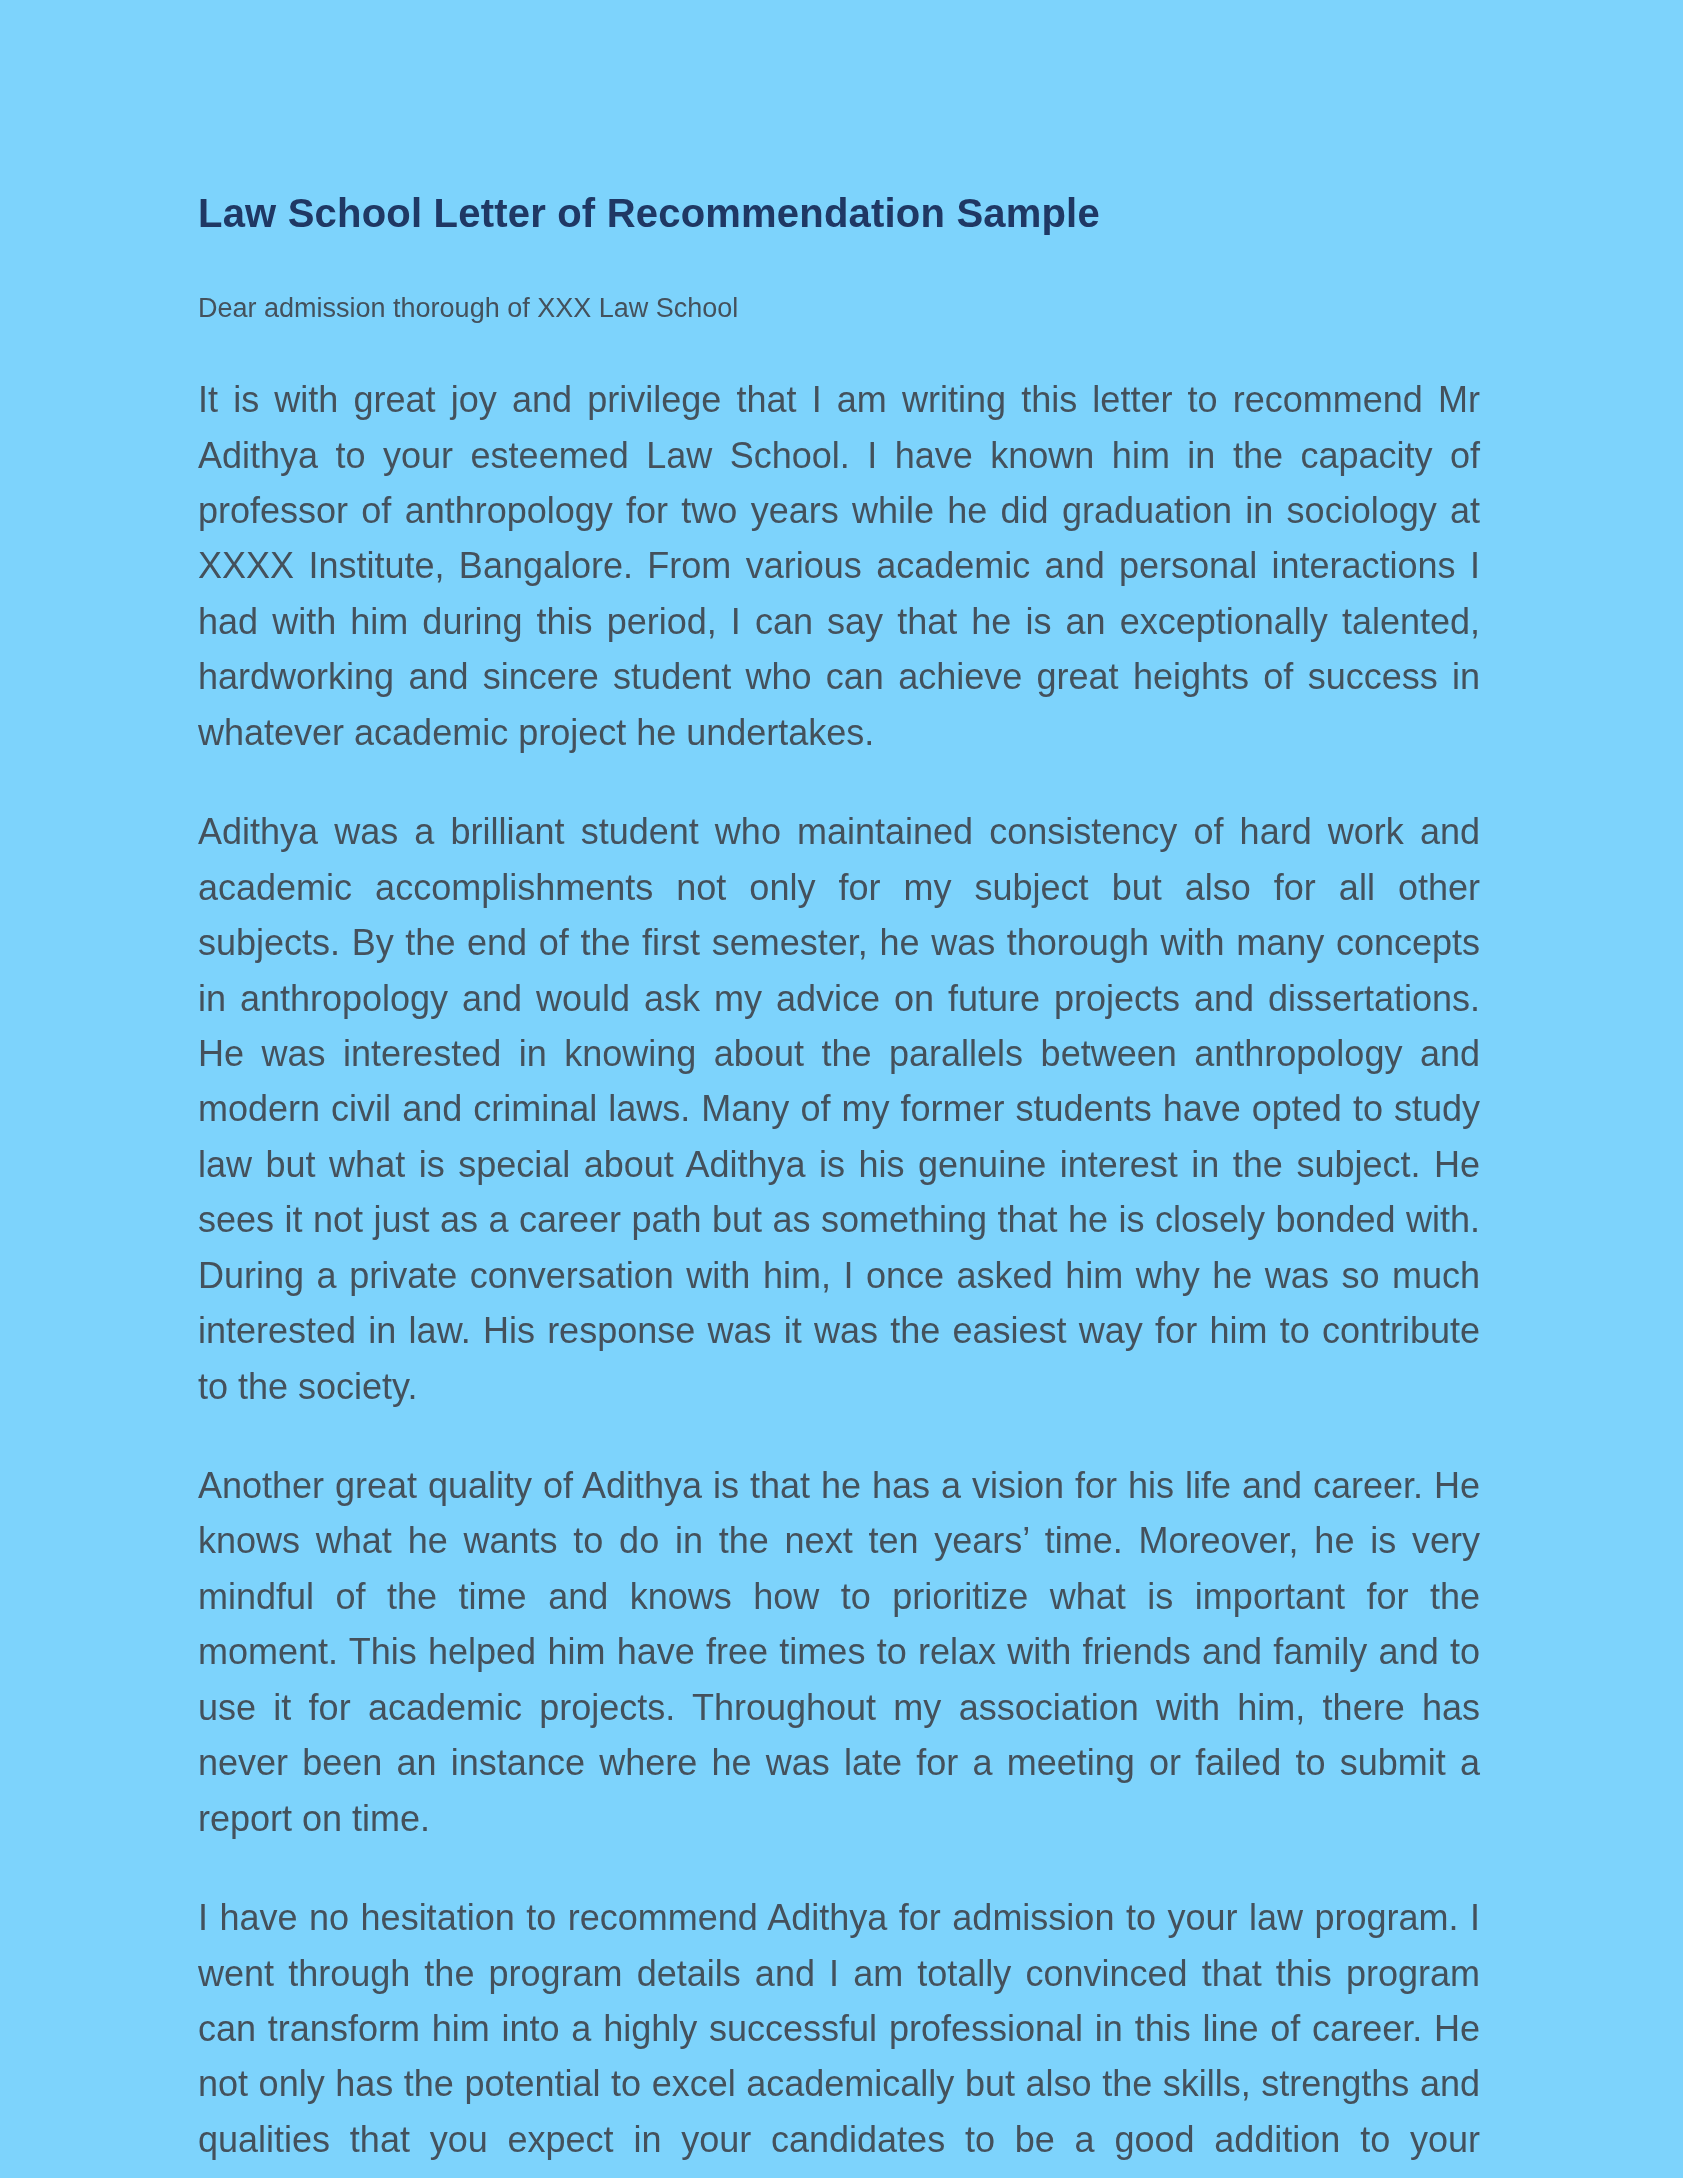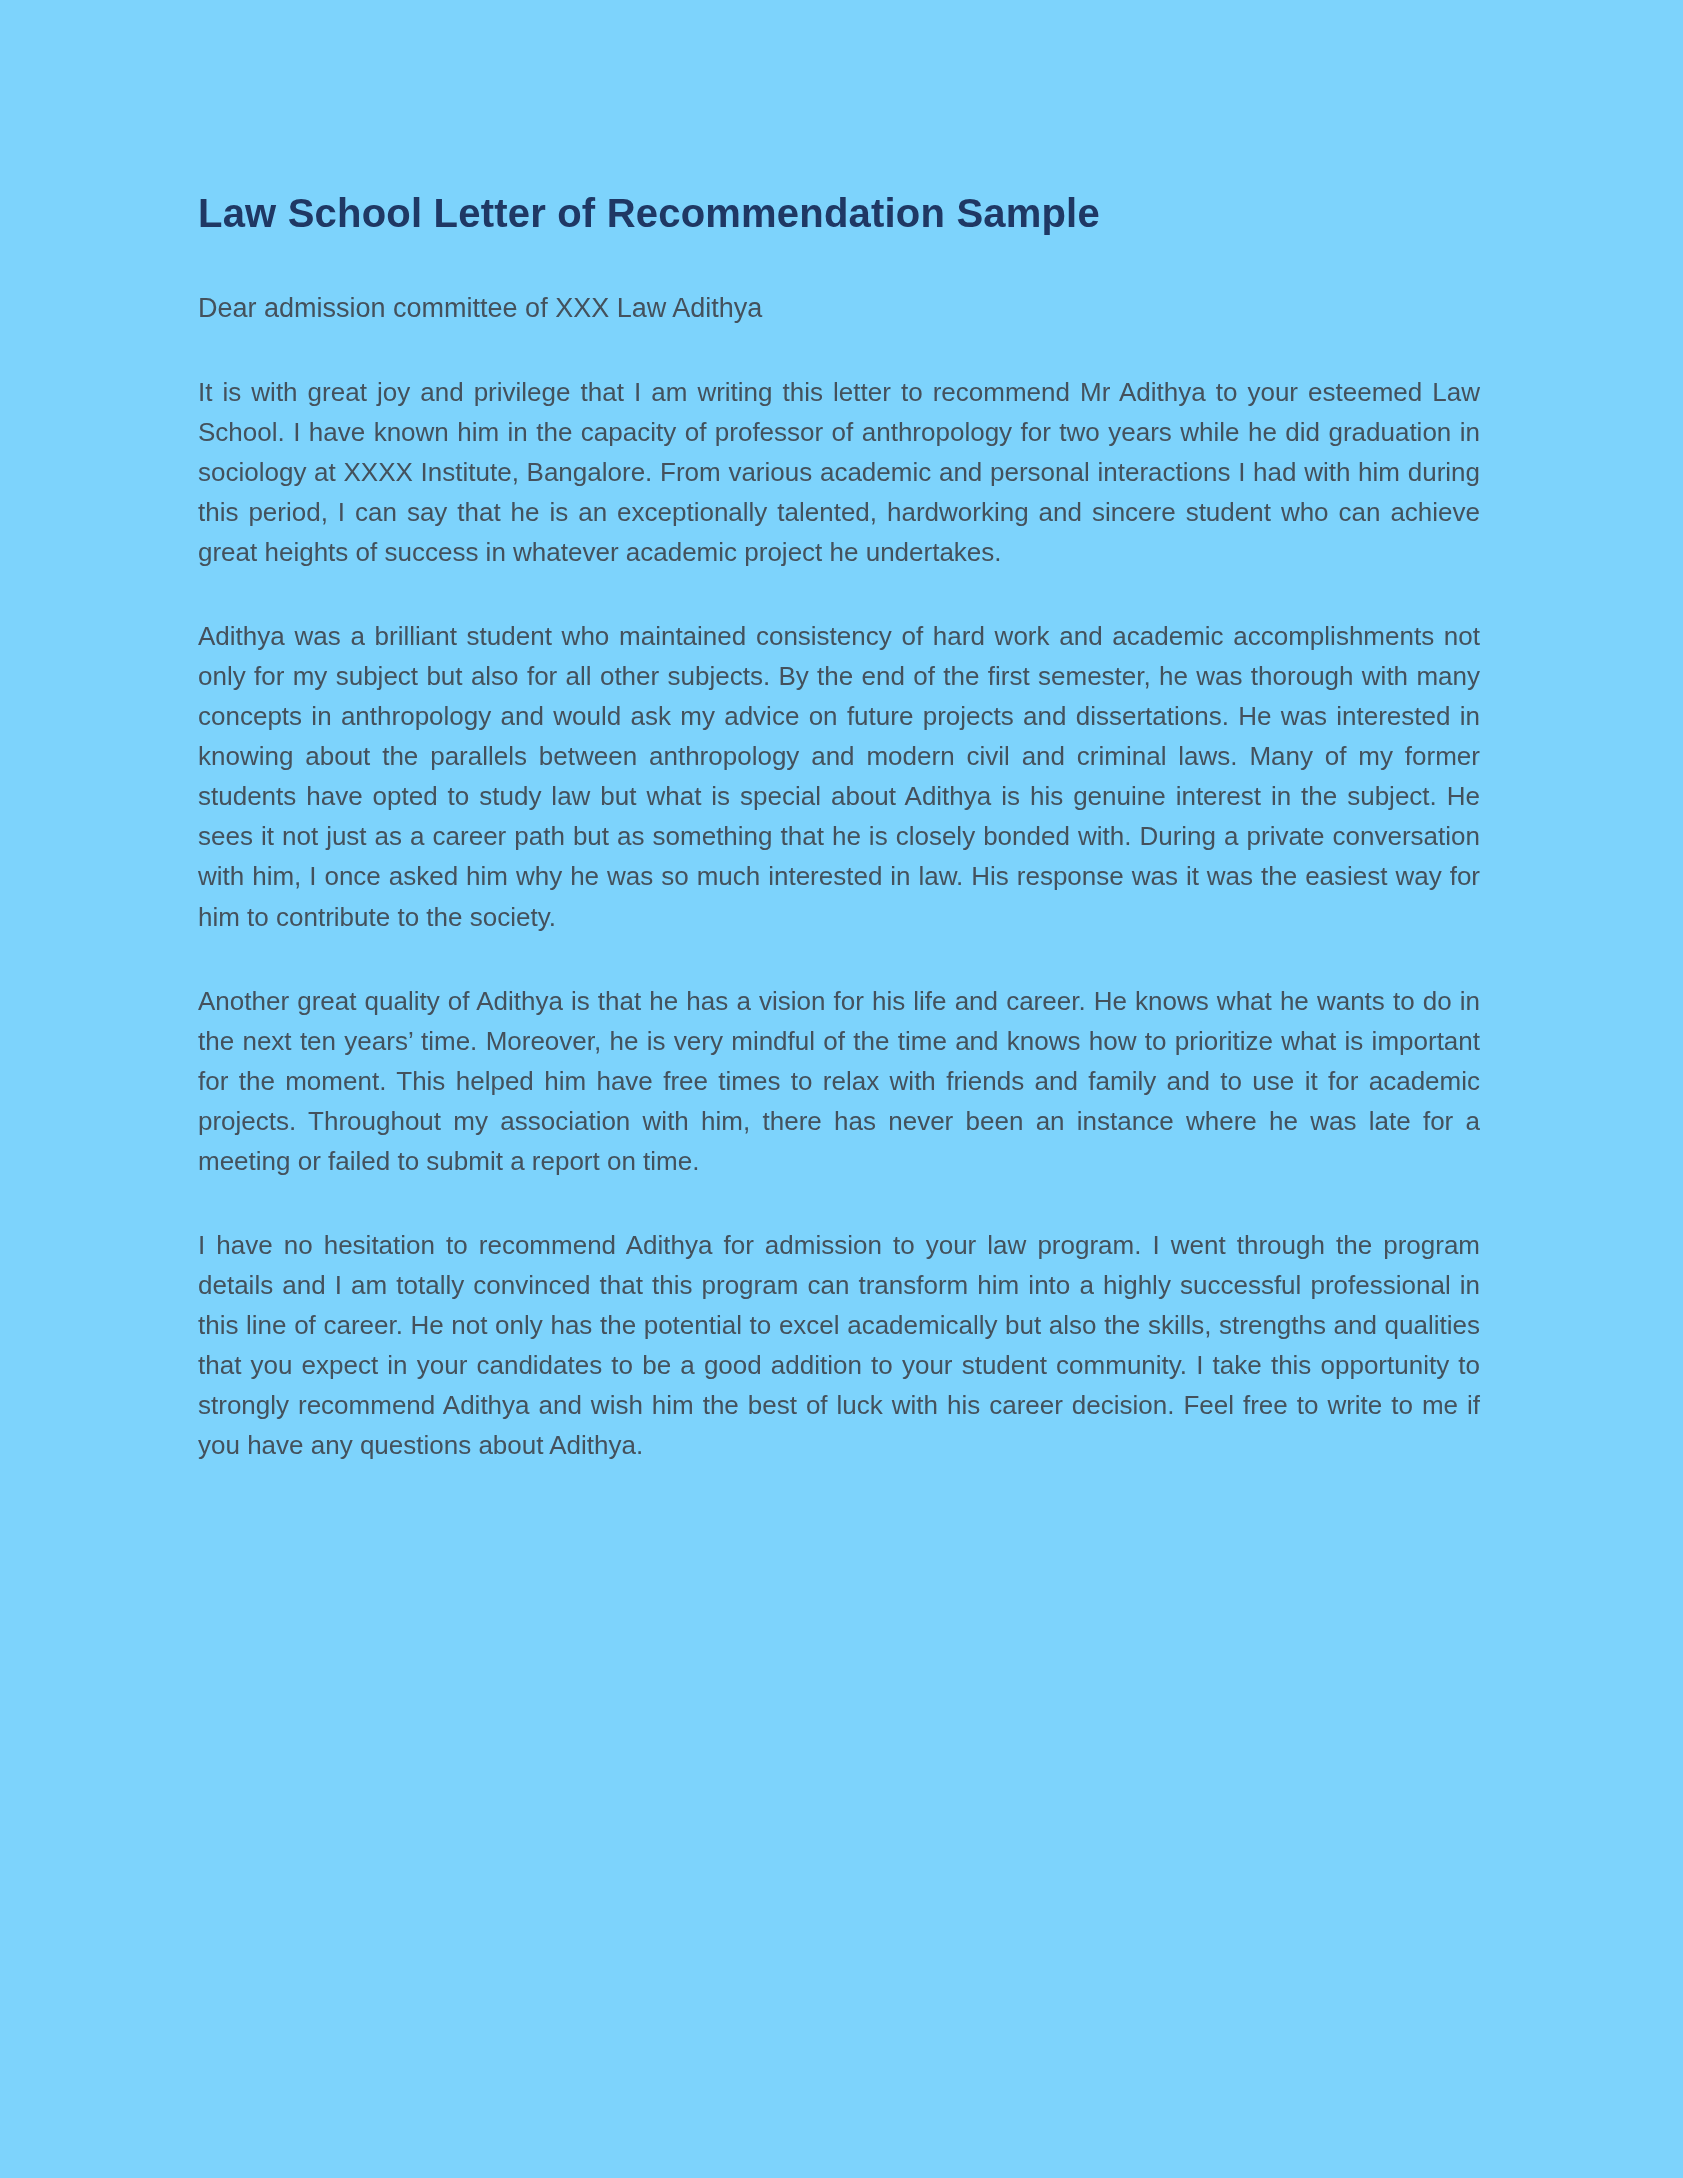--- a/index.html
+++ b/index.html
@@ -29,21 +29,21 @@
     margin: 0 0 51px 0;
     line-height: 1.25;
   }
   .salutation {
     font-size: 27px;
     line-height: 1.45;
     margin: 0 0 44px 0;
     color: #44515c;
   }
   .para {
-    font-size: 26px;
+    font-size: 36px;
     line-height: 1.54;
     text-align: justify;
     text-justify: inter-word;
     margin: 0 0 44px 0;
     color: #44515c;
   }
   .para:last-of-type {
     margin-bottom: 0;
   }
   .closing {
@@ -53,21 +53,21 @@
     color: #44515c;
   }
 </style>
 </head>
 <body>
 
 <div class="page">
 
   <h1 class="doc-title">Law School Letter of Recommendation Sample</h1>
 
-  <p class="salutation">Dear admission committee of XXX Law Adithya</p>
+  <p class="salutation">Dear admission thorough of XXX Law School</p>
 
   <p class="para">It is with great joy and privilege that I am writing this letter to recommend Mr Adithya to your esteemed Law School. I have known him in the capacity of professor of anthropology for two years while he did graduation in sociology at XXXX Institute, Bangalore. From various academic and personal interactions I had with him during this period, I can say that he is an exceptionally talented, hardworking and sincere student who can achieve great heights of success in whatever academic project he undertakes.</p>
 
   <p class="para">Adithya was a brilliant student who maintained consistency of hard work and academic accomplishments not only for my subject but also for all other subjects. By the end of the first semester, he was thorough with many concepts in anthropology and would ask my advice on future projects and dissertations. He was interested in knowing about the parallels between anthropology and modern civil and criminal laws. Many of my former students have opted to study law but what is special about Adithya is his genuine interest in the subject. He sees it not just as a career path but as something that he is closely bonded with. During a private conversation with him, I once asked him why he was so much interested in law. His response was it was the easiest way for him to contribute to the society.</p>
 
   <p class="para">Another great quality of Adithya is that he has a vision for his life and career. He knows what he wants to do in the next ten years’ time. Moreover, he is very mindful of the time and knows how to prioritize what is important for the moment. This helped him have free times to relax with friends and family and to use it for academic projects. Throughout my association with him, there has never been an instance where he was late for a meeting or failed to submit a report on time.</p>
 
   <p class="para">I have no hesitation to recommend Adithya for admission to your law program. I went through the program details and I am totally convinced that this program can transform him into a highly successful professional in this line of career. He not only has the potential to excel academically but also the skills, strengths and qualities that you expect in your candidates to be a good addition to your student community. I take this opportunity to strongly recommend Adithya and wish him the best of luck with his career decision. Feel free to write to me if you have any questions about Adithya.</p>
 
 

